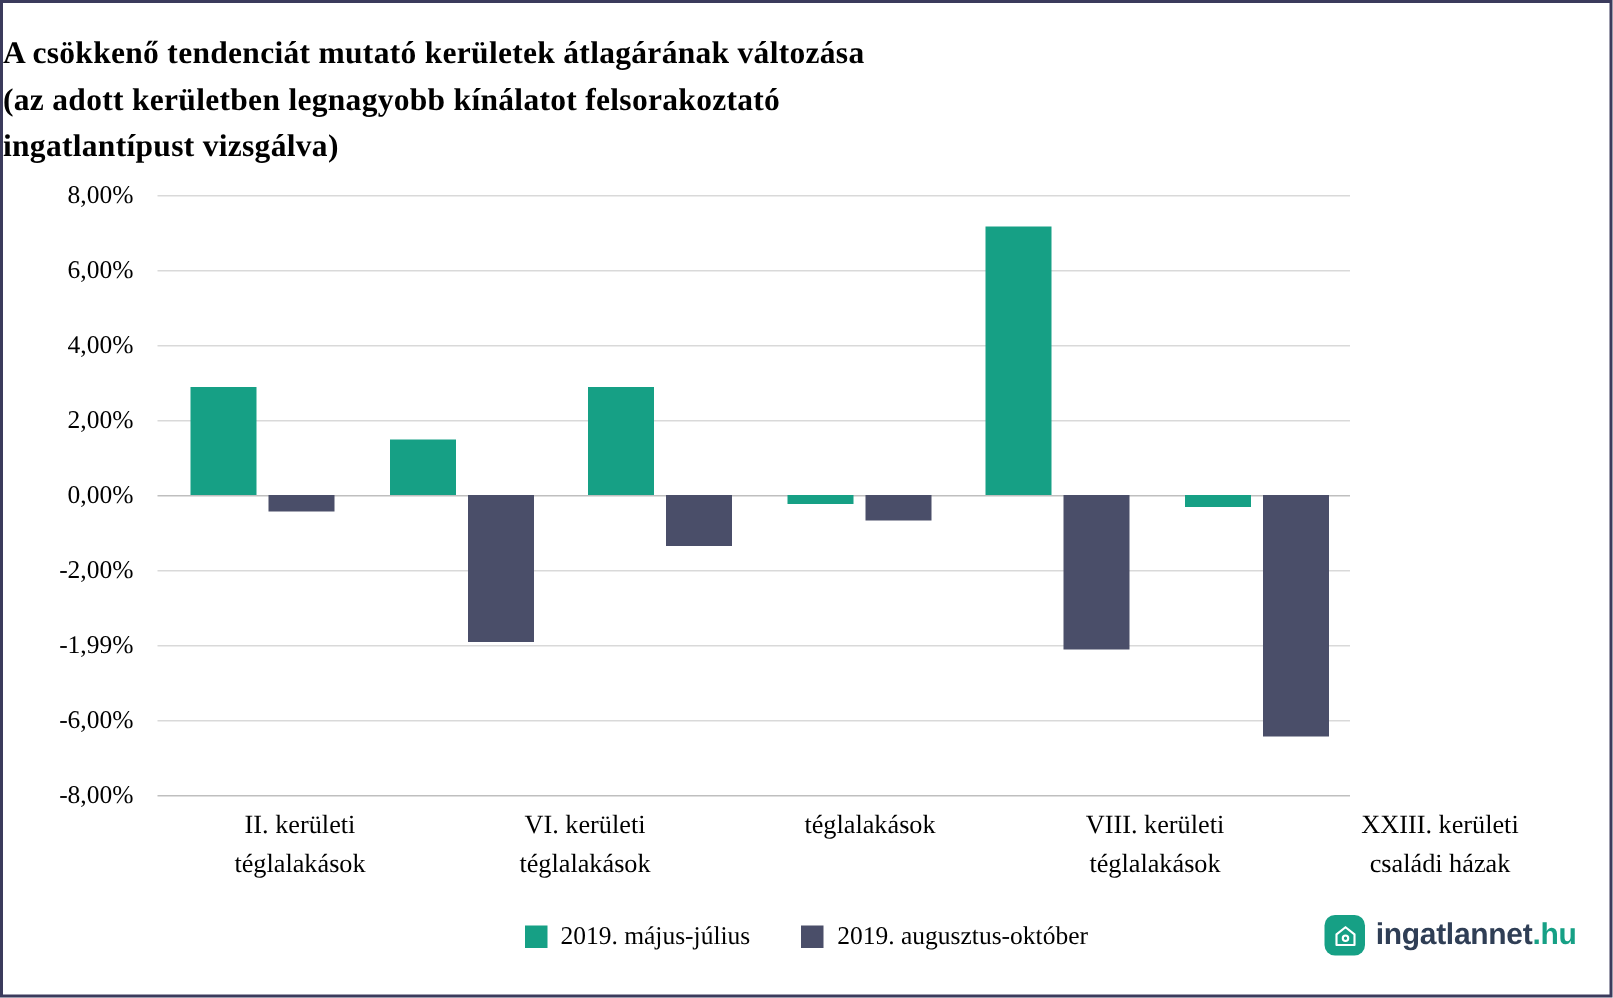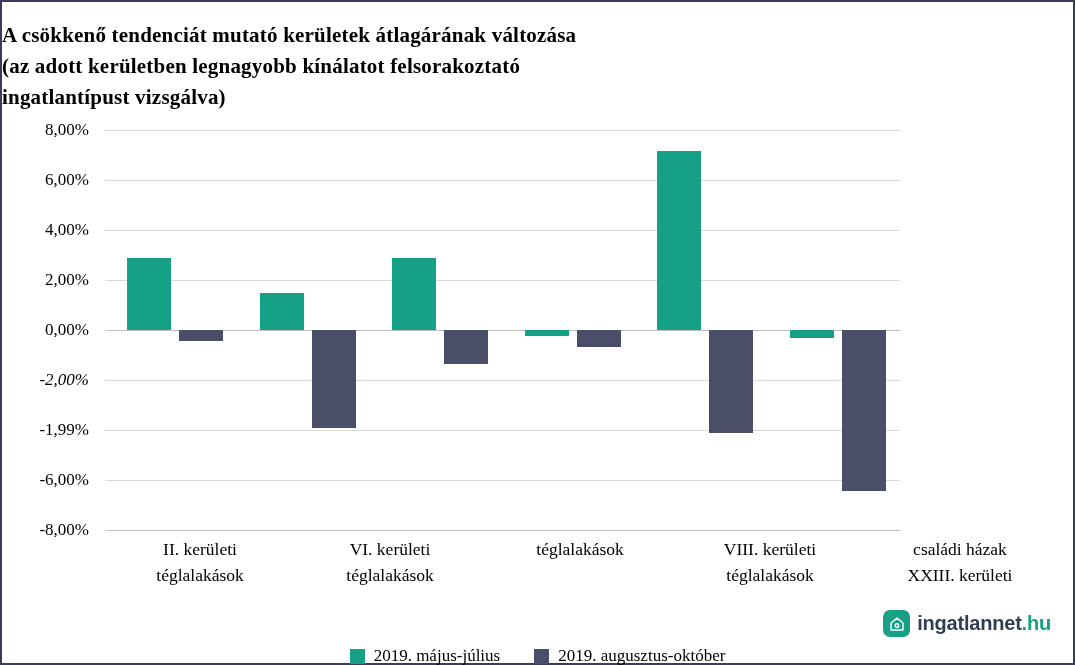--- a/index.html
+++ b/index.html
@@ -123,21 +123,21 @@
     line-height: 26px;
   }
   #x-axis-labels .xtick span {
     display: block;
   }
 
   
   #legend {
     position: absolute;
     left: 0;
-    top: 644px;
+    top: 612px;
     width: 1071px;
     display: flex;
     justify-content: center;
     align-items: center;
     gap: 34px;
   }
   .legend-item {
     display: flex;
     align-items: center;
     gap: 9px;
@@ -192,21 +192,21 @@
   </div>
 
   <div id="plot-wrap">
 
     <div id="y-axis-labels">
       <span class="ytick" style="top:0px;">8,00%</span>
       <span class="ytick" style="top:50px;">6,00%</span>
       <span class="ytick" style="top:100px;">4,00%</span>
       <span class="ytick" style="top:150px;">2,00%</span>
       <span class="ytick" style="top:200px;">0,00%</span>
-      <span class="ytick" style="top:250px;font-style:italic;">-2,00%</span>
+      <span class="ytick" style="top:250px;">-2,00%</span>
       <span class="ytick" style="top:300px;">-1,99%</span>
       <span class="ytick" style="top:350px;">-6,00%</span>
       <span class="ytick" style="top:400px;">-8,00%</span>
     </div>
 
     <div id="plot">
       <div class="gridline" style="top:0px;"></div>
       <div class="gridline" style="top:50px;"></div>
       <div class="gridline" style="top:100px;"></div>
       <div class="gridline" style="top:150px;"></div>
@@ -255,22 +255,22 @@
       <span>téglalakások</span>
     </div>
     <div class="xtick">
       <span>téglalakások</span>
     </div>
     <div class="xtick">
       <span>VIII. kerületi</span>
       <span>téglalakások</span>
     </div>
     <div class="xtick">
+      <span>XXIII. kerületi</span>
       <span>családi házak</span>
-      <span>XXIII. kerületi</span>
     </div>
   </div>
 
   <div id="legend">
     <div class="legend-item">
       <span class="legend-swatch s1"></span>
       <span>2019. május-július</span>
     </div>
     <div class="legend-item">
       <span class="legend-swatch s2"></span>

